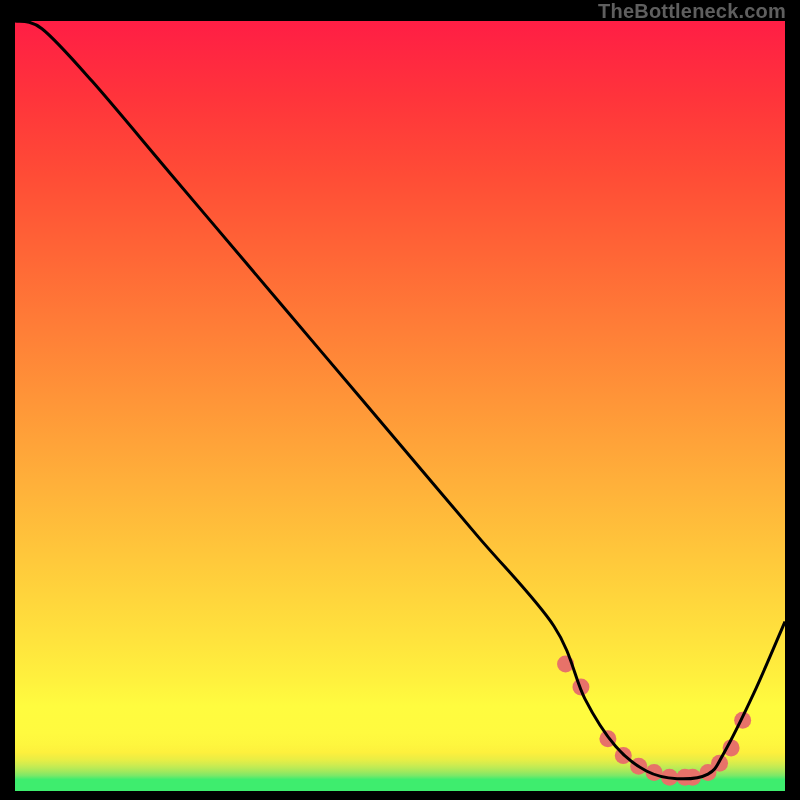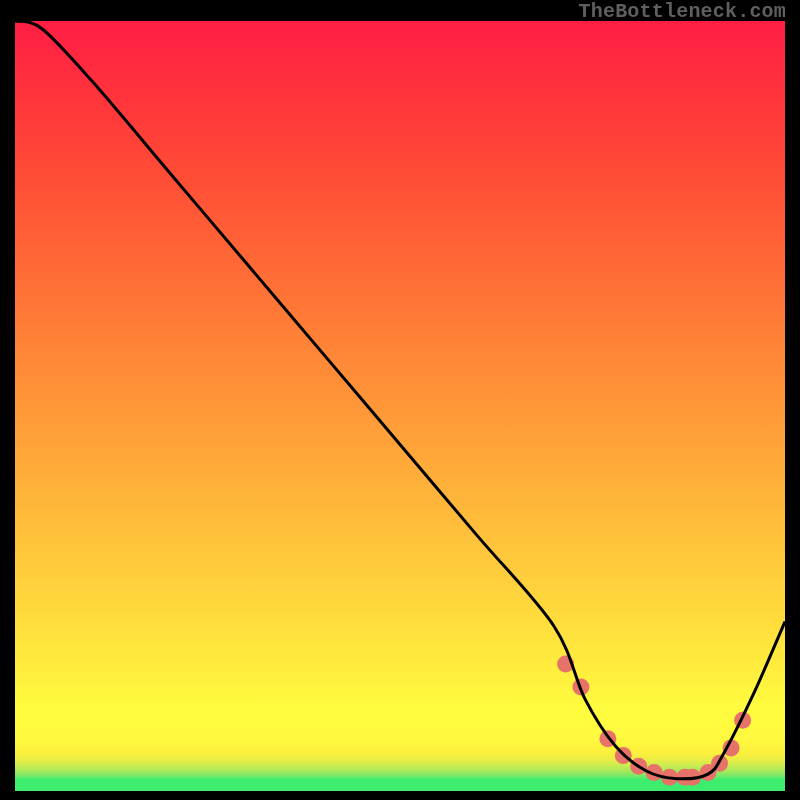--- a/index.html
+++ b/index.html
@@ -16,21 +16,21 @@
     position: absolute;
     left: 0;
     top: 0;
     width: 770px;
     height: 770px;
   }
   .watermark {
     position: absolute;
     top: 0;
     right: 14px;
-    font-family: Liberation Mono, monospace;
+    font-family: Liberation Sans, sans-serif;
     font-size: 20px;
     font-weight: 700;
     color: #5f5f5f;
     letter-spacing: 0.2px;
   }
 </style>
 </head>
 <body>
 
 <div class="frame">

